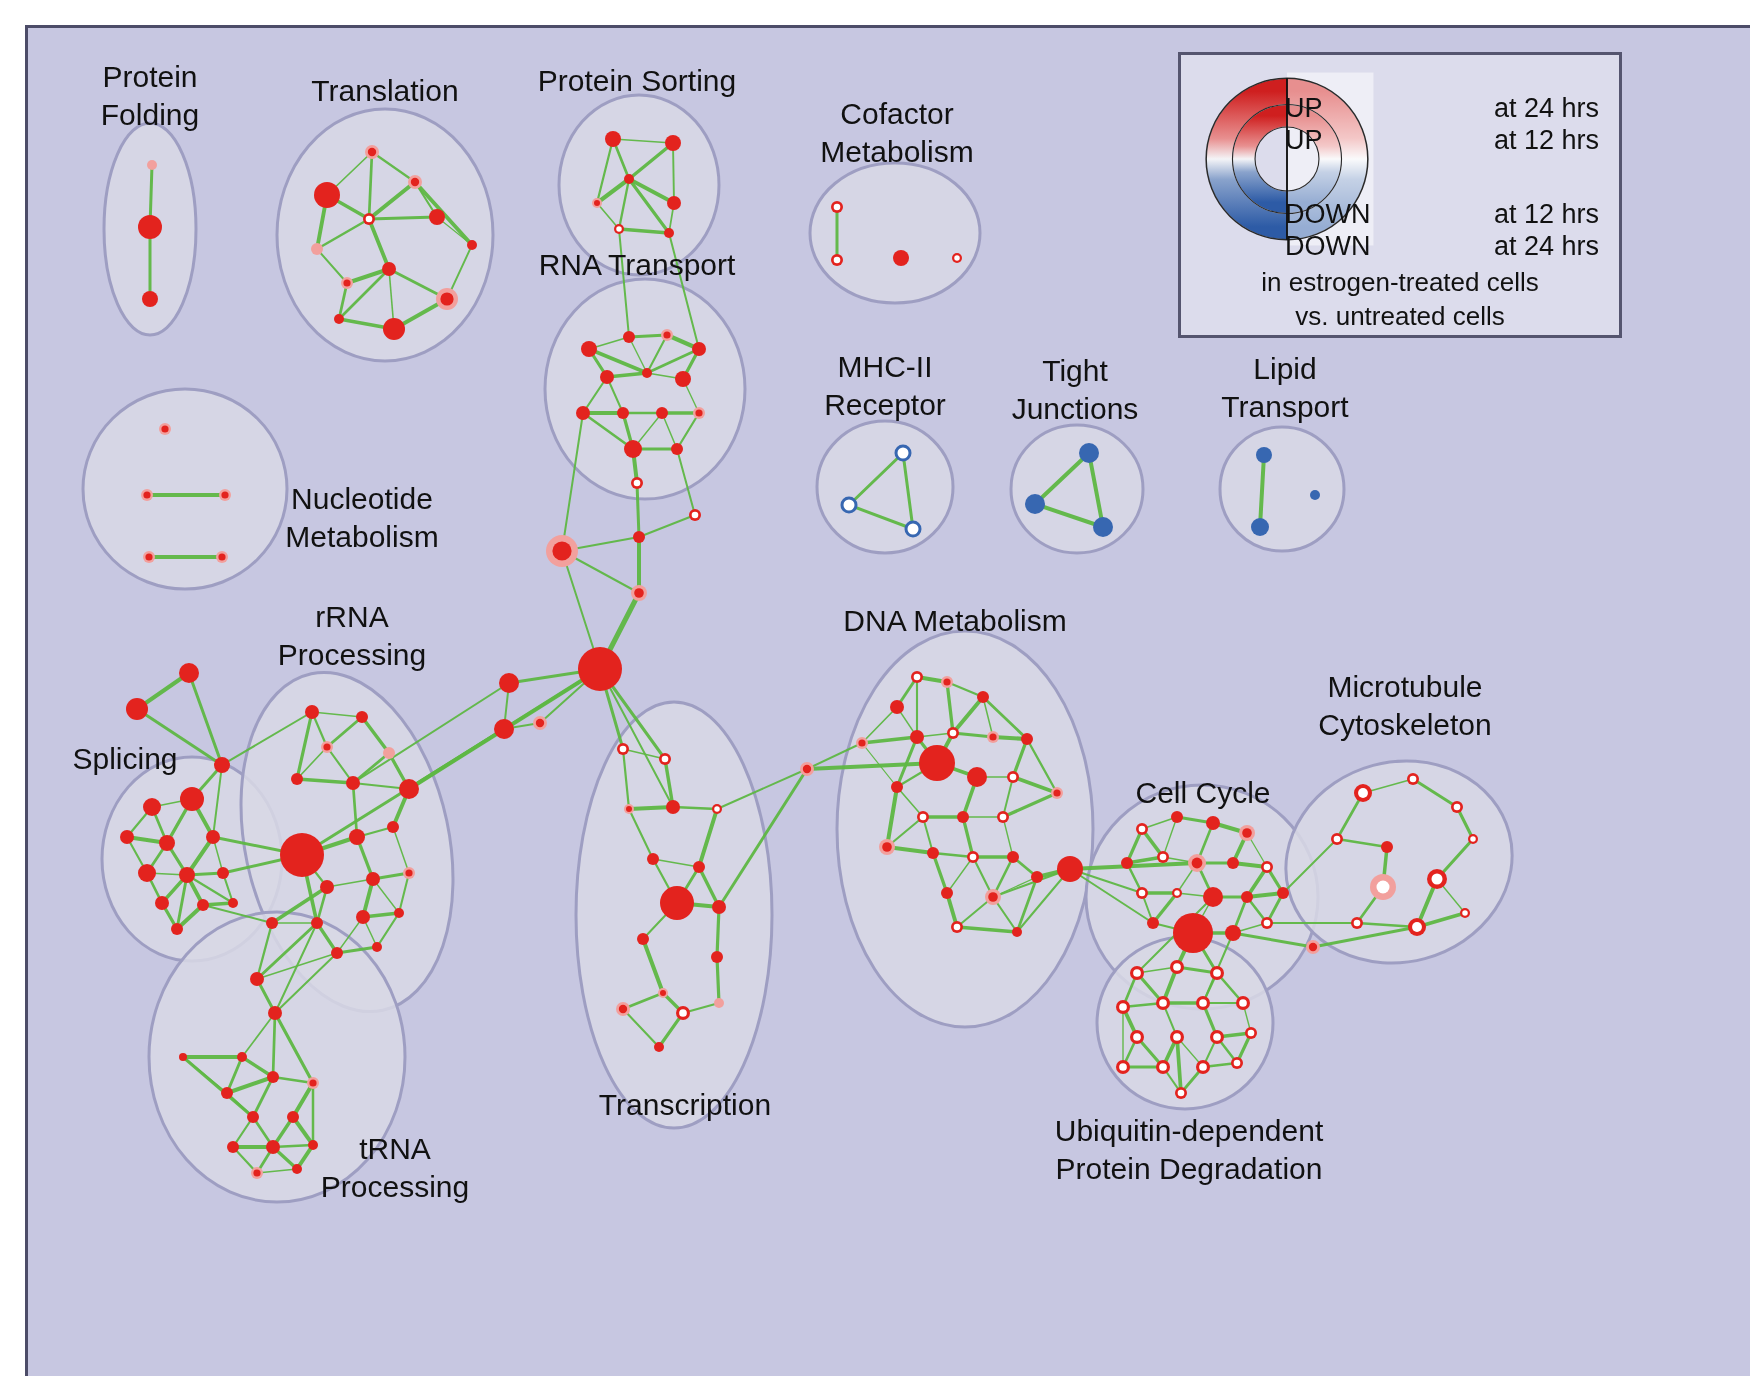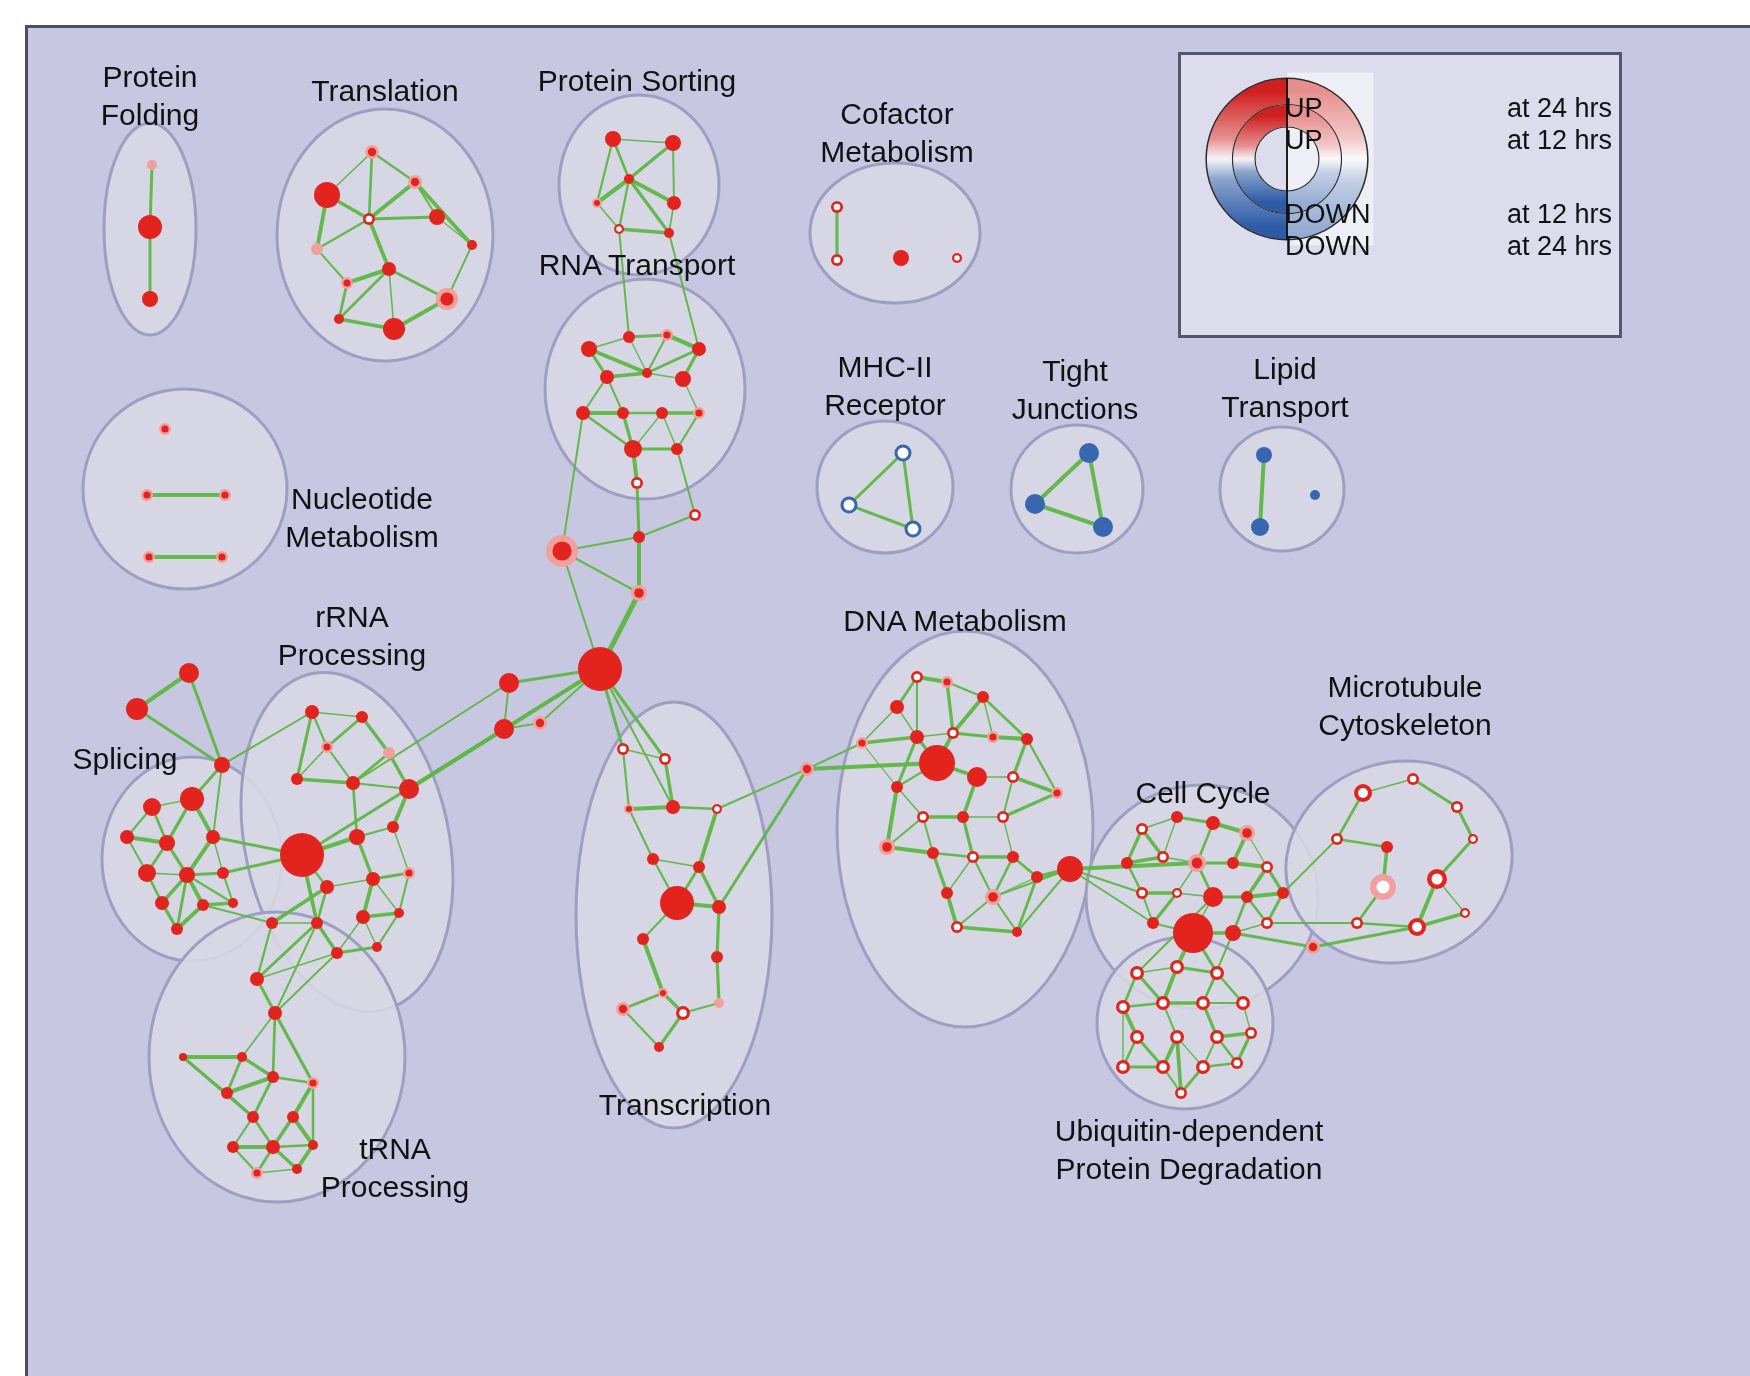--- a/index.html
+++ b/index.html
@@ -16,21 +16,21 @@
     position:absolute;
     left:1150px;top:24px;
     width:444px;height:286px;
     background:#dcdcec;
     border:3px solid #55556f;
     box-sizing:border-box;
   }
   .legend .glyph{position:absolute;left:12px;top:10px;}
   .lrow{position:absolute;left:0;right:0;height:30px;font-size:27px;color:#111;}
   .lrow .w{position:absolute;left:104px;}
-  .lrow .t{position:absolute;right:7px;}
+  .lrow .t{position:absolute;right:20px;}
   .lnote{position:absolute;left:0;right:0;text-align:center;font-size:26px;color:#111;}
 </style>
 </head>
 <body>
 
 <div class="frame">
   <svg class="net" id="netsvg" width="1728" height="1354" viewBox="11 11 1728 1354">
       <g>
         <ellipse cx="133" cy="212" rx="46" ry="106" fill="#d8d8e5" fill-opacity="0.85" stroke="#9e9ec2" stroke-width="3"></ellipse>
         <ellipse cx="368" cy="218" rx="108" ry="126" fill="#d8d8e5" fill-opacity="0.85" stroke="#9e9ec2" stroke-width="3"></ellipse>
@@ -730,14 +730,16 @@
         <span class="t">at 12 hrs</span>
       </div>
     <div class="lrow" style="top:144px">
         <span class="w">DOWN</span>
         <span class="t">at 12 hrs</span>
       </div>
     <div class="lrow" style="top:176px">
         <span class="w">DOWN</span>
         <span class="t">at 24 hrs</span>
       </div>
+    <div class="lnote" style="top:212px">in estrogen-treated cells</div>
+    <div class="lnote" style="top:246px">vs. untreated cells</div>
   </div>
 </div>
 
 </body></html>

